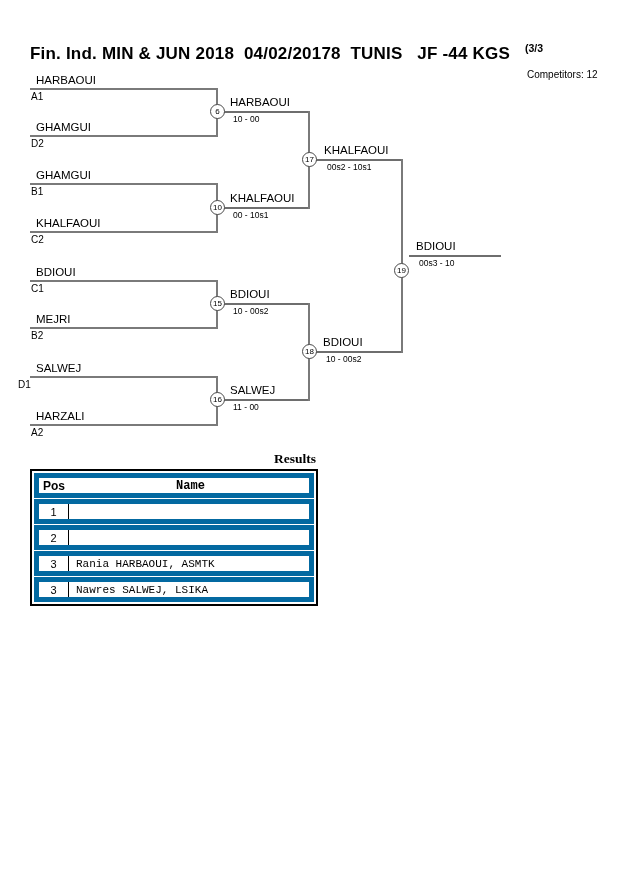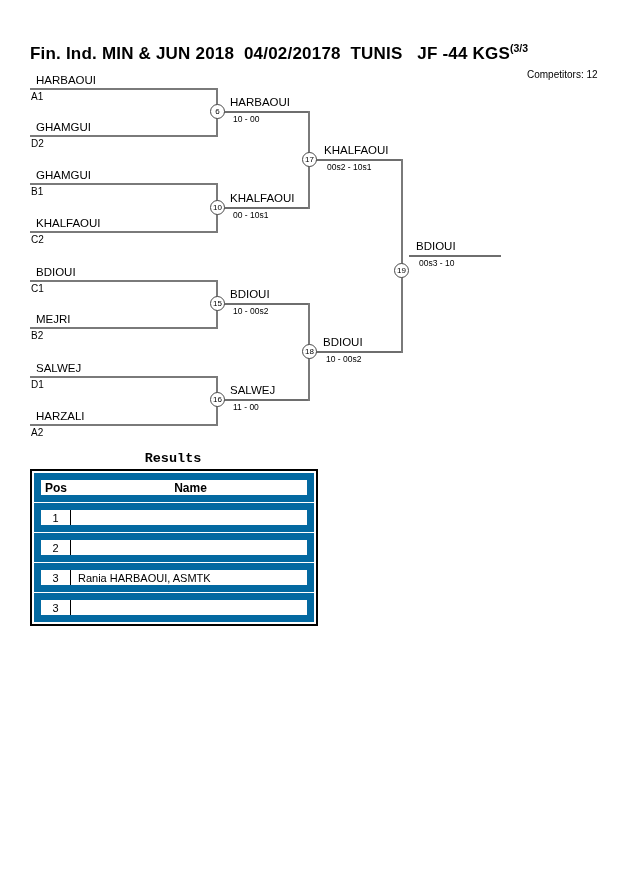--- a/index.html
+++ b/index.html
@@ -1,45 +1,45 @@
 <!DOCTYPE html>
 <html><head>
 <meta charset="utf-8">
 <style>
   html,body { margin:0; padding:0; background:#fff; }
   #page {
     position:relative; width:630px; height:891px; background:#ffffff;
     overflow:hidden; font-family:"Liberation Sans", sans-serif; color:#000;
   }
   .page-title { position:absolute; left:30px; top:42px; font-weight:bold; font-size:17px; white-space:pre; letter-spacing:0.2px; }
-  .title-sup  { font-size:10.5px; font-weight:bold; vertical-align:7px; margin-left:0; letter-spacing:0; }
+  .title-sup  { font-size:10.5px; font-weight:bold; vertical-align:7px; margin-left:15px; letter-spacing:0; }
   .competitors { position:absolute; left:527px; top:69px; font-size:10px; }
 
   .eline { position:absolute; height:2px; background:#7a7a7a; }
   .vline { position:absolute; width:2px;  background:#7a7a7a; }
   .hline { position:absolute; height:2px; background:#6e6e6e; }
   .ename { position:absolute; font-size:11.5px; white-space:pre; }
   .seed  { position:absolute; font-size:10px; white-space:pre; }
   .wname { position:absolute; font-size:11.5px; white-space:pre; z-index:3; }
   .wscore{ position:absolute; font-size:8.5px; white-space:pre; z-index:3; }
   .match-circle {
     position:absolute; width:15px; height:15px; box-sizing:border-box;
     border:1px solid #4a4a4a; border-radius:50%; background:#fff; z-index:2;
     display:flex; align-items:center; justify-content:center; font-size:8px;
   }
 
-  .results-title { position:absolute; left:30px; top:451px; width:286px; text-align:center;
-                   font-family:Liberation Mono, monospace; font-weight:bold; font-size:13.5px; }
+  .results-title { position:absolute; left:30px; top:451px; width:286px; text-align:right;
+                   font-family:Liberation Serif, serif; font-weight:bold; font-size:13.5px; }
   .results-table { position:absolute; left:30px; top:469px; width:282px;
                    border:2px solid #000; background:#fff; padding:1px; }
-  .rt-row { display:flex; border:7px solid #0369a1; margin:1px; height:15px; align-items:center; }
+  .rt-row { display:flex; border:5px solid #0369a1; margin:1px; height:15px; align-items:center; }
   .rt-header { font-weight:bold; }
   .rt-pos  { width:29px; text-align:center; font-size:11px; flex:none; }
   .rt-pos-b{ border-right:1px solid #000; height:100%; display:flex; align-items:center; justify-content:center; }
-  .rt-name { flex:1; font-size:11px; padding-left:7px; }
+  .rt-name { flex:1; font-size:11px; padding-left:7px;font-family:Liberation Mono, monospace; }
   .rt-header .rt-pos { text-align:left; padding-left:4px; font-size:12px; }
   .rt-header .rt-name{ text-align:center; padding-left:0; font-size:12px; }
 </style>
 </head>
 <body>
 
 <div id="page">
 
   <div class="page-title"><span>Fin. Ind. MIN &amp; JUN 2018  04/02/20178  TUNIS   JF -44 KGS</span><span class="title-sup">(3/3</span></div>
   <div class="competitors">Competitors: 12</div>
@@ -64,21 +64,21 @@
   <div class="seed" style="left:31px;top:138px">D2</div>
   <div class="ename" style="left:36px;top:169px">GHAMGUI</div>
   <div class="seed" style="left:31px;top:186px">B1</div>
   <div class="ename" style="left:36px;top:217px">KHALFAOUI</div>
   <div class="seed" style="left:31px;top:234px">C2</div>
   <div class="ename" style="left:36px;top:266px">BDIOUI</div>
   <div class="seed" style="left:31px;top:283px">C1</div>
   <div class="ename" style="left:36px;top:313px">MEJRI</div>
   <div class="seed" style="left:31px;top:330px">B2</div>
   <div class="ename" style="left:36px;top:362px">SALWEJ</div>
-  <div class="seed" style="left:31px;top:379px">D1</div>
+  <div class="seed" style="left:18px;top:379px">D1</div>
   <div class="ename" style="left:36px;top:410px">HARZALI</div>
   <div class="seed" style="left:31px;top:427px">A2</div>
 
   <div class="hline" style="left:222px;top:111px;width:88px"></div>
   <div class="hline" style="left:222px;top:207px;width:88px"></div>
   <div class="hline" style="left:222px;top:303px;width:88px"></div>
   <div class="hline" style="left:222px;top:399px;width:88px"></div>
   <div class="vline" style="left:308px;top:111px;height:98px"></div>
   <div class="vline" style="left:308px;top:303px;height:98px"></div>
 
@@ -122,16 +122,17 @@
     </div>
     <div class="rt-row">
       <div class="rt-pos rt-pos-b">2</div>
     </div>
     <div class="rt-row">
       <div class="rt-pos rt-pos-b">3</div>
       <div class="rt-name">Rania HARBAOUI, ASMTK</div>
     </div>
     <div class="rt-row">
       <div class="rt-pos rt-pos-b">3</div>
+      <div class="rt-name">Nawres SALWEJ, LSIKA</div>
     </div>
   </div>
 
 </div>
 
 </body></html>

